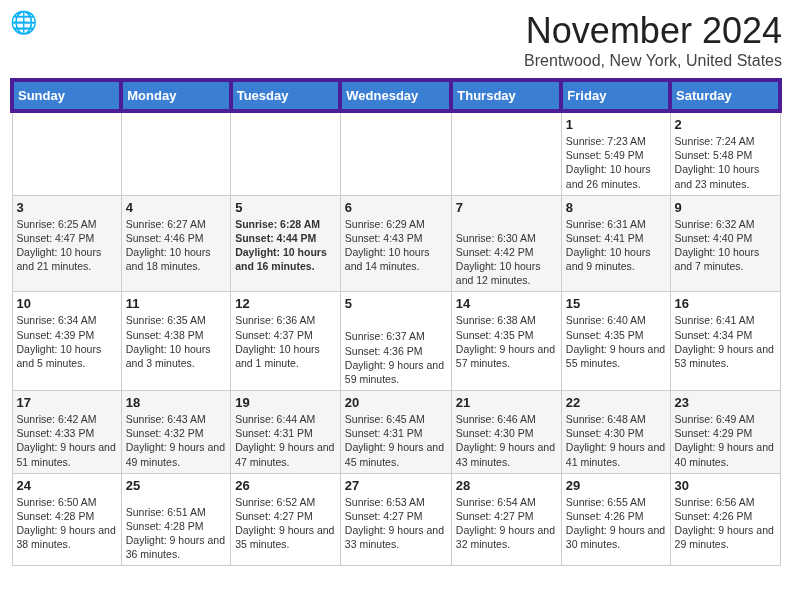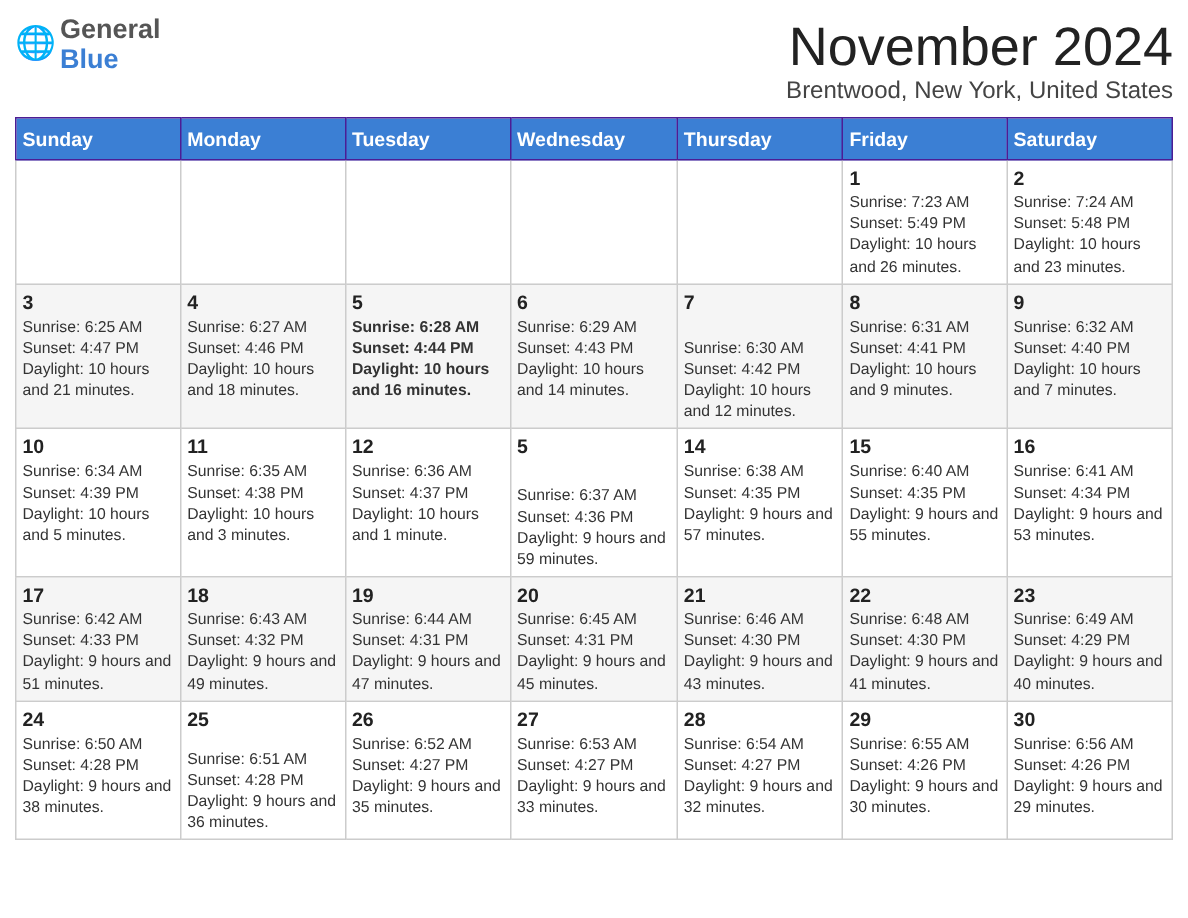--- a/index.html
+++ b/index.html
@@ -19,21 +19,21 @@
     
     .calendar { width: 100%; border-collapse: collapse; }
     
     .calendar th {
       background: #3b7fd4;
       color: #fff;
       font-size: 13px;
       font-weight: bold;
       padding: 6px 4px;
       text-align: left;
-      border: 1px solid #4c1d95;
+      border: 4px solid #4c1d95;
     }
     
     .calendar td {
       border: 1px solid #ccc;
       vertical-align: top;
       padding: 4px;
       width: 113px;
       min-height: 80px;
       font-size: 11px;
       background: #fff;
@@ -47,24 +47,20 @@
     .empty-cell { background: #f9f9f9; }
   </style>
 </head>
 <body>
 
 <div class="header">
   <div class="logo">
     <svg class="logo-icon" viewBox="0 0 28 28">
       <text y="20" font-size="22" fill="#3b7fd4">🌐</text>
     </svg>
-    <div class="logo-text">
-      <span class="logo-general">General</span><br>
-      <span class="logo-blue">Blue</span>
-    </div>
   </div>
   <div class="title-block">
     <div class="month-title">November 2024</div>
     <div class="location">Brentwood, New York, United States</div>
   </div>
 </div>
 
 <table class="calendar">
   <thead>
     <tr id="weekday-header">

